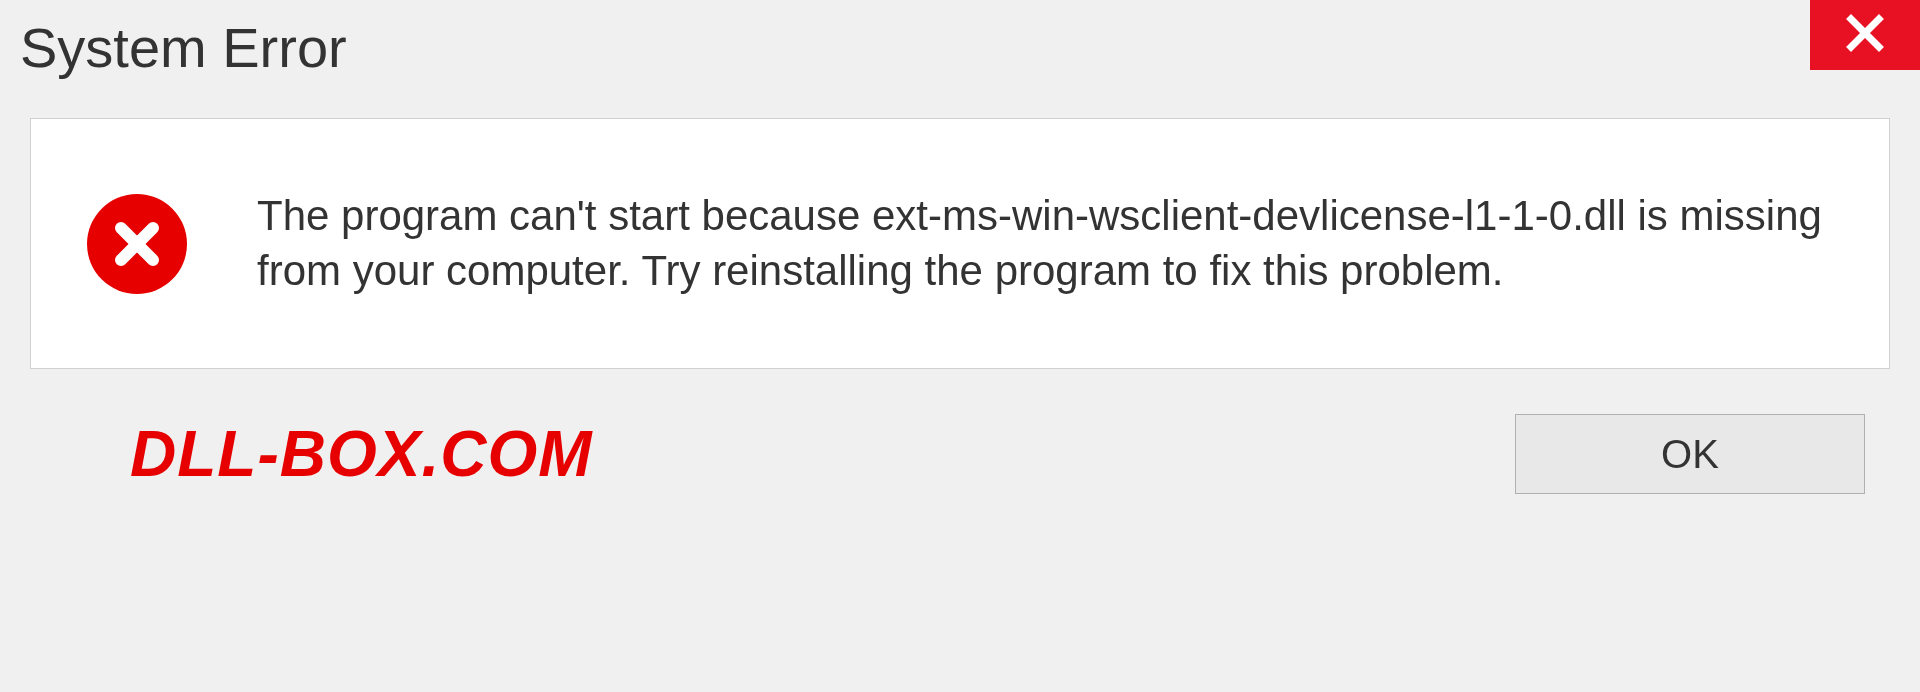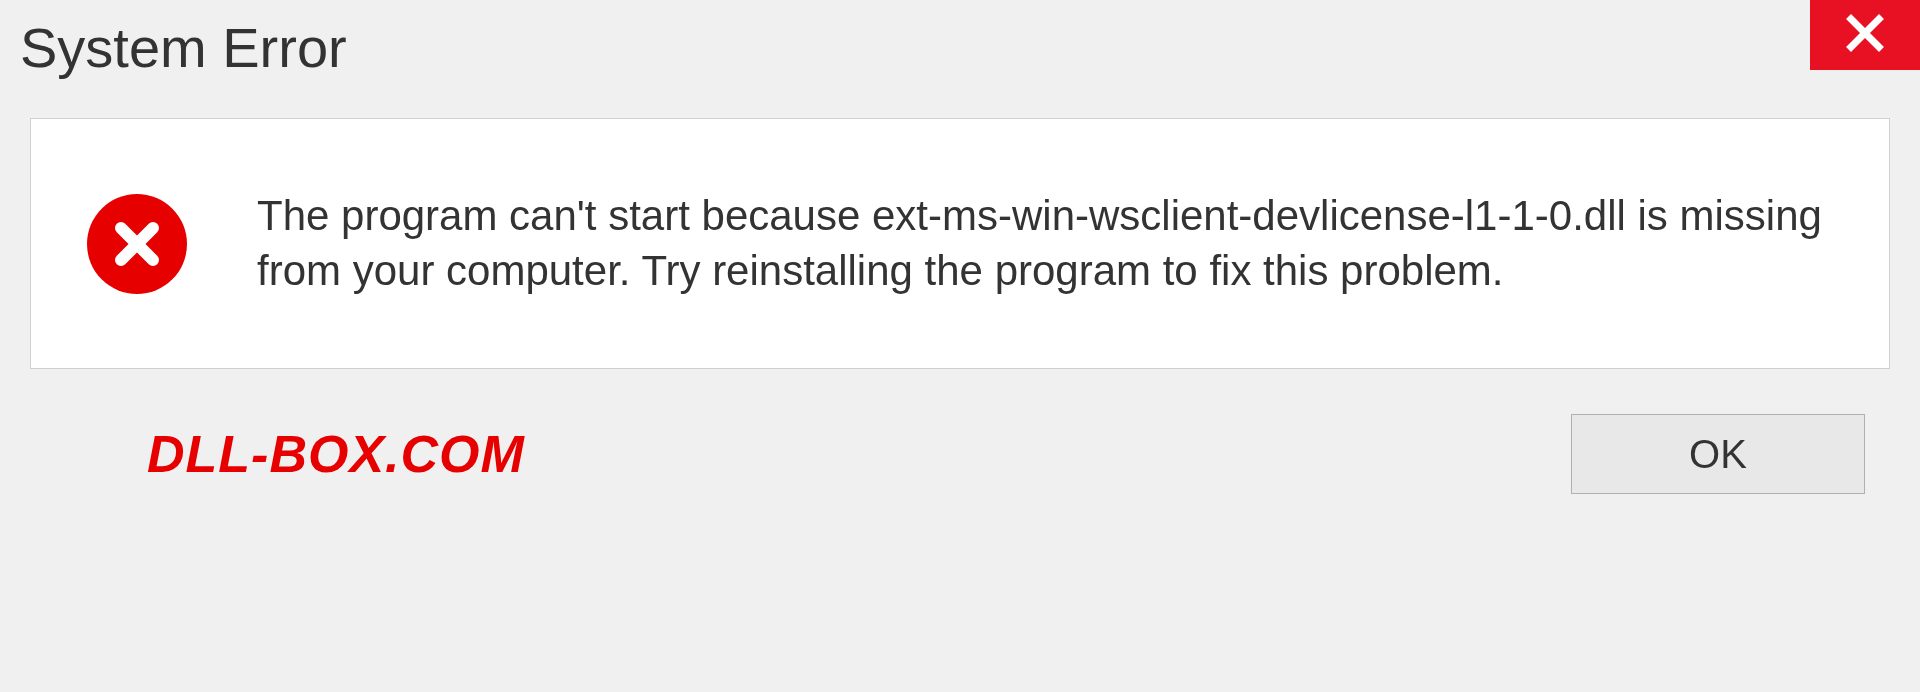--- a/index.html
+++ b/index.html
@@ -83,31 +83,30 @@
     }
     
     .footer {
       display: flex;
       justify-content: space-between;
       align-items: center;
       padding: 45px 55px 30px 130px;
     }
     
     .watermark {
-      font-size: 52px;
+      font-size: 64px;
       font-weight: 900;
       color: #e60000;
       letter-spacing: 1px;
       font-style: italic;
       font-family: Arial, sans-serif;
-      margin-left: 17px;
     }
     
     .ok-button {
-      width: 294px;
+      width: 350px;
       height: 80px;
       background: #e8e8e8;
       border: 1px solid #b0b0b0;
       font-size: 40px;
       color: #333;
       cursor: pointer;
       font-family: inherit;
     }
   </style>
 </head>

